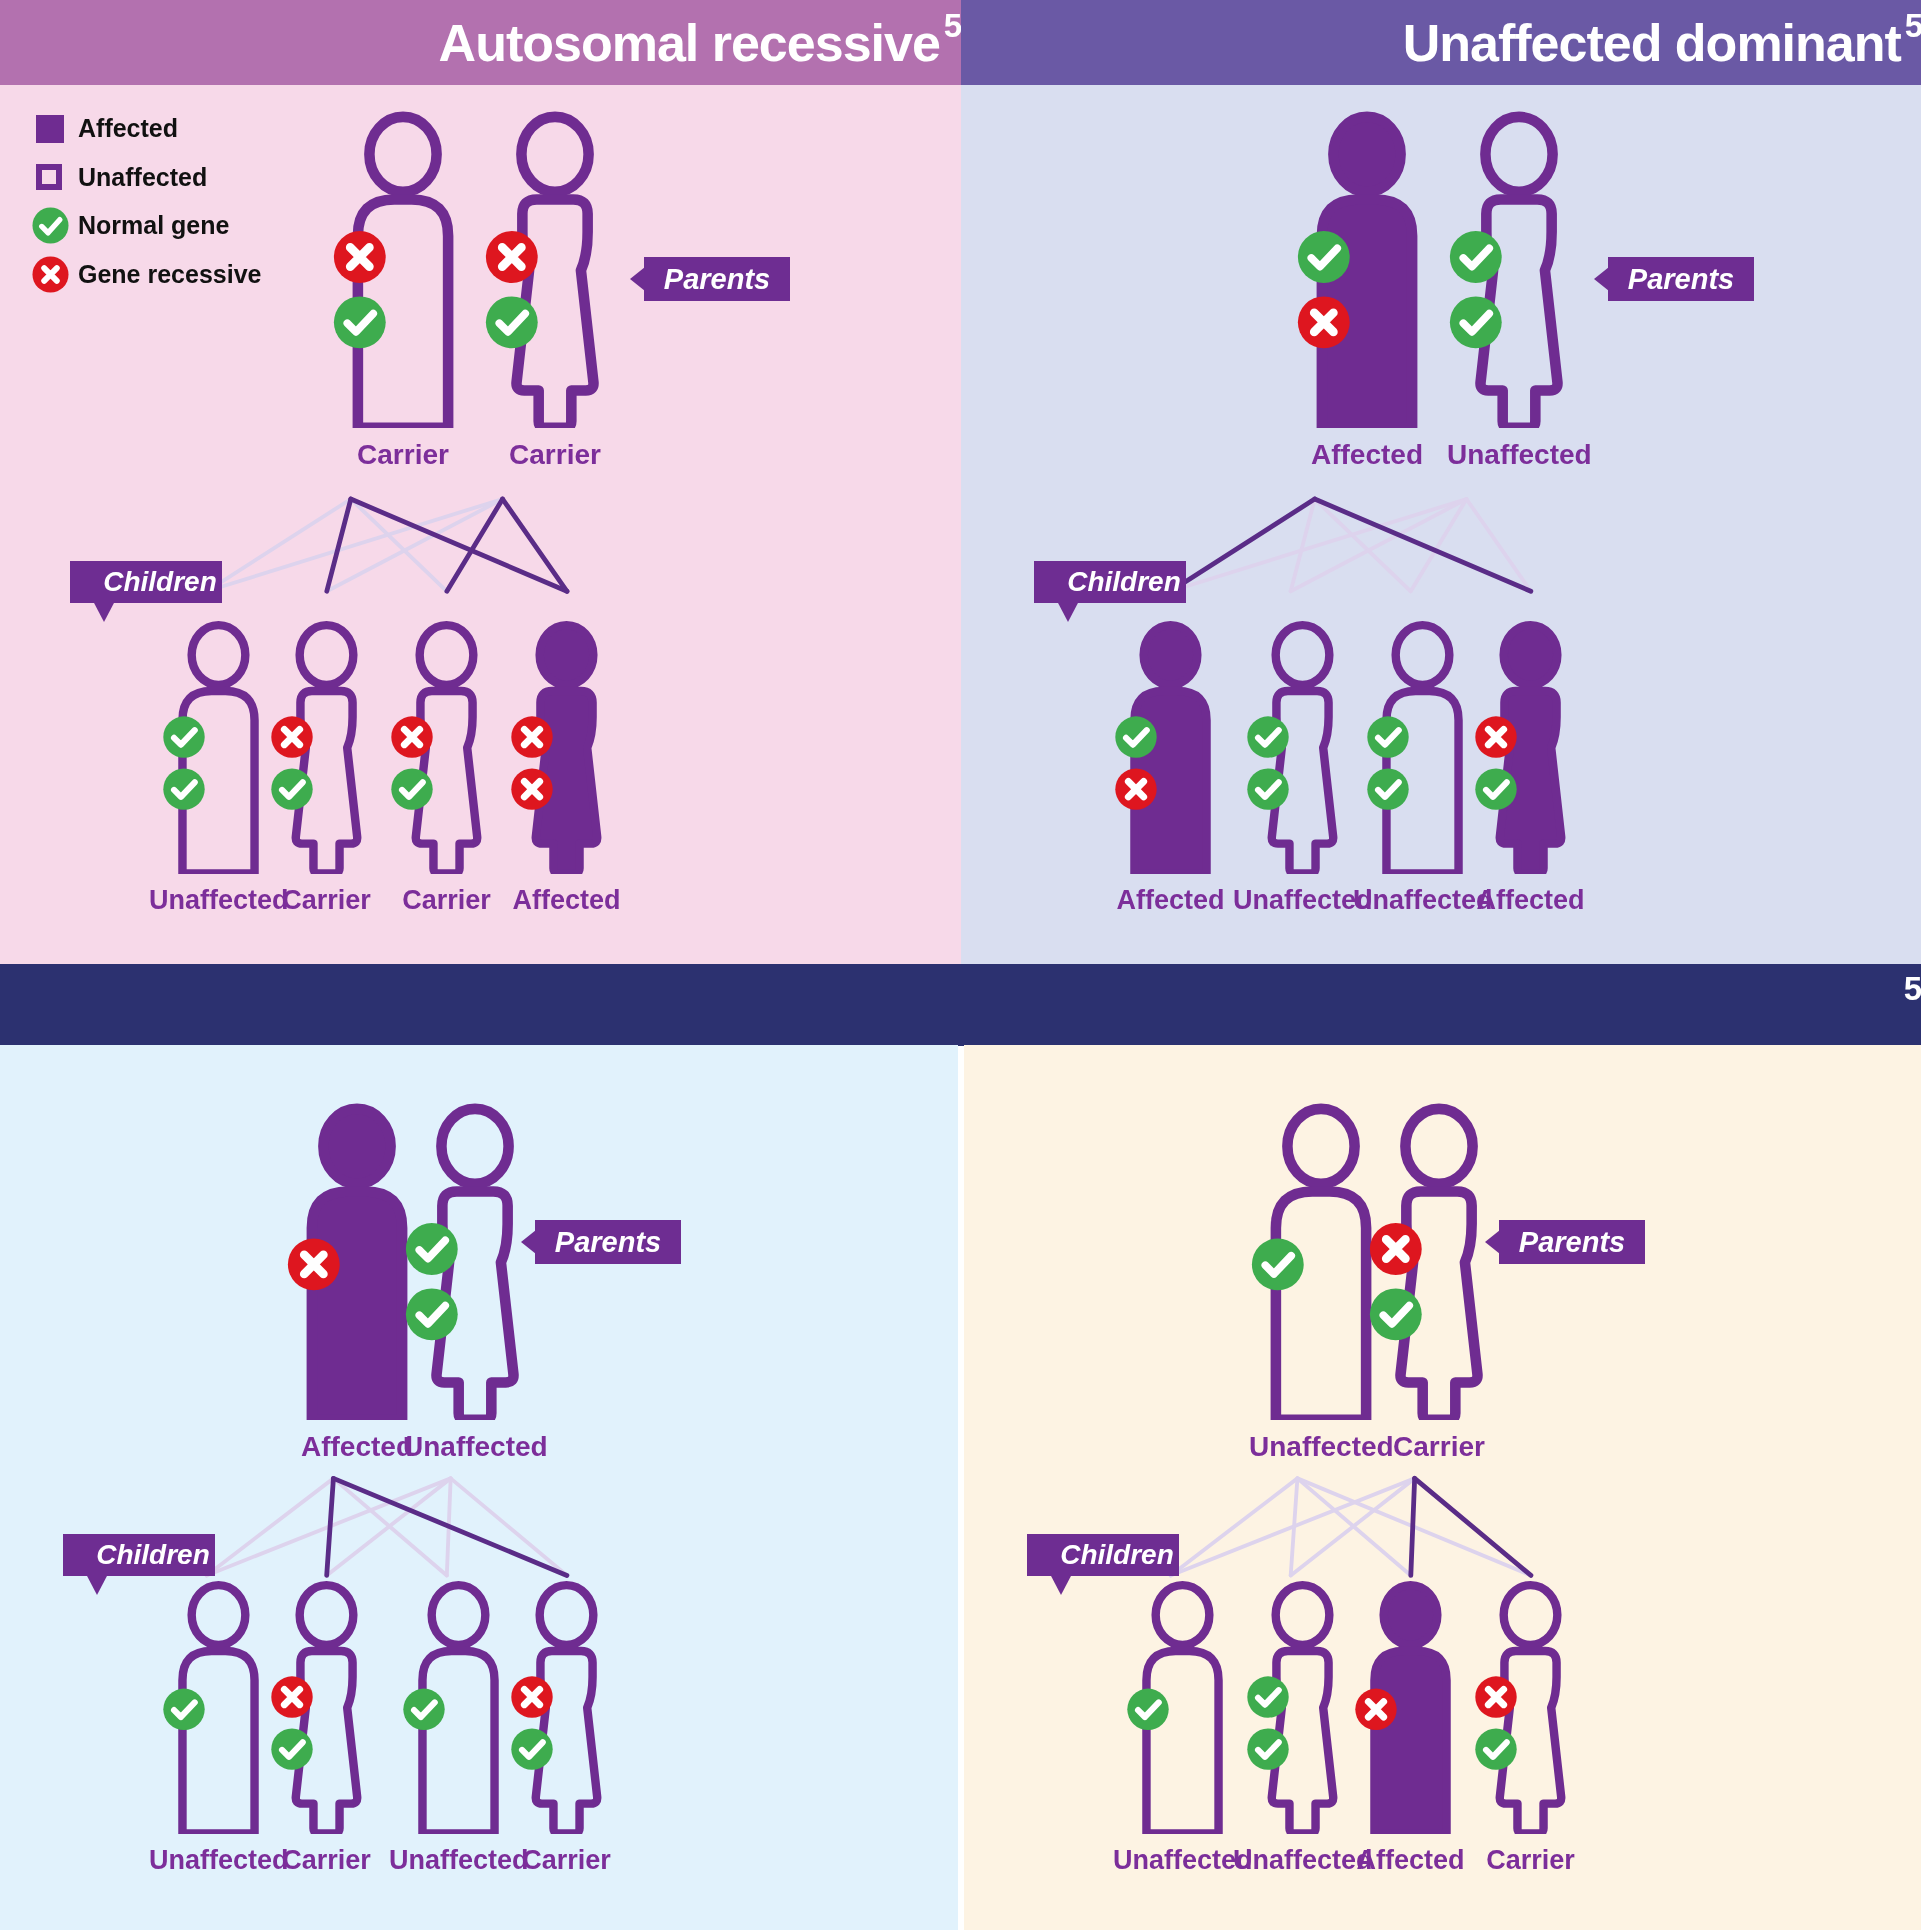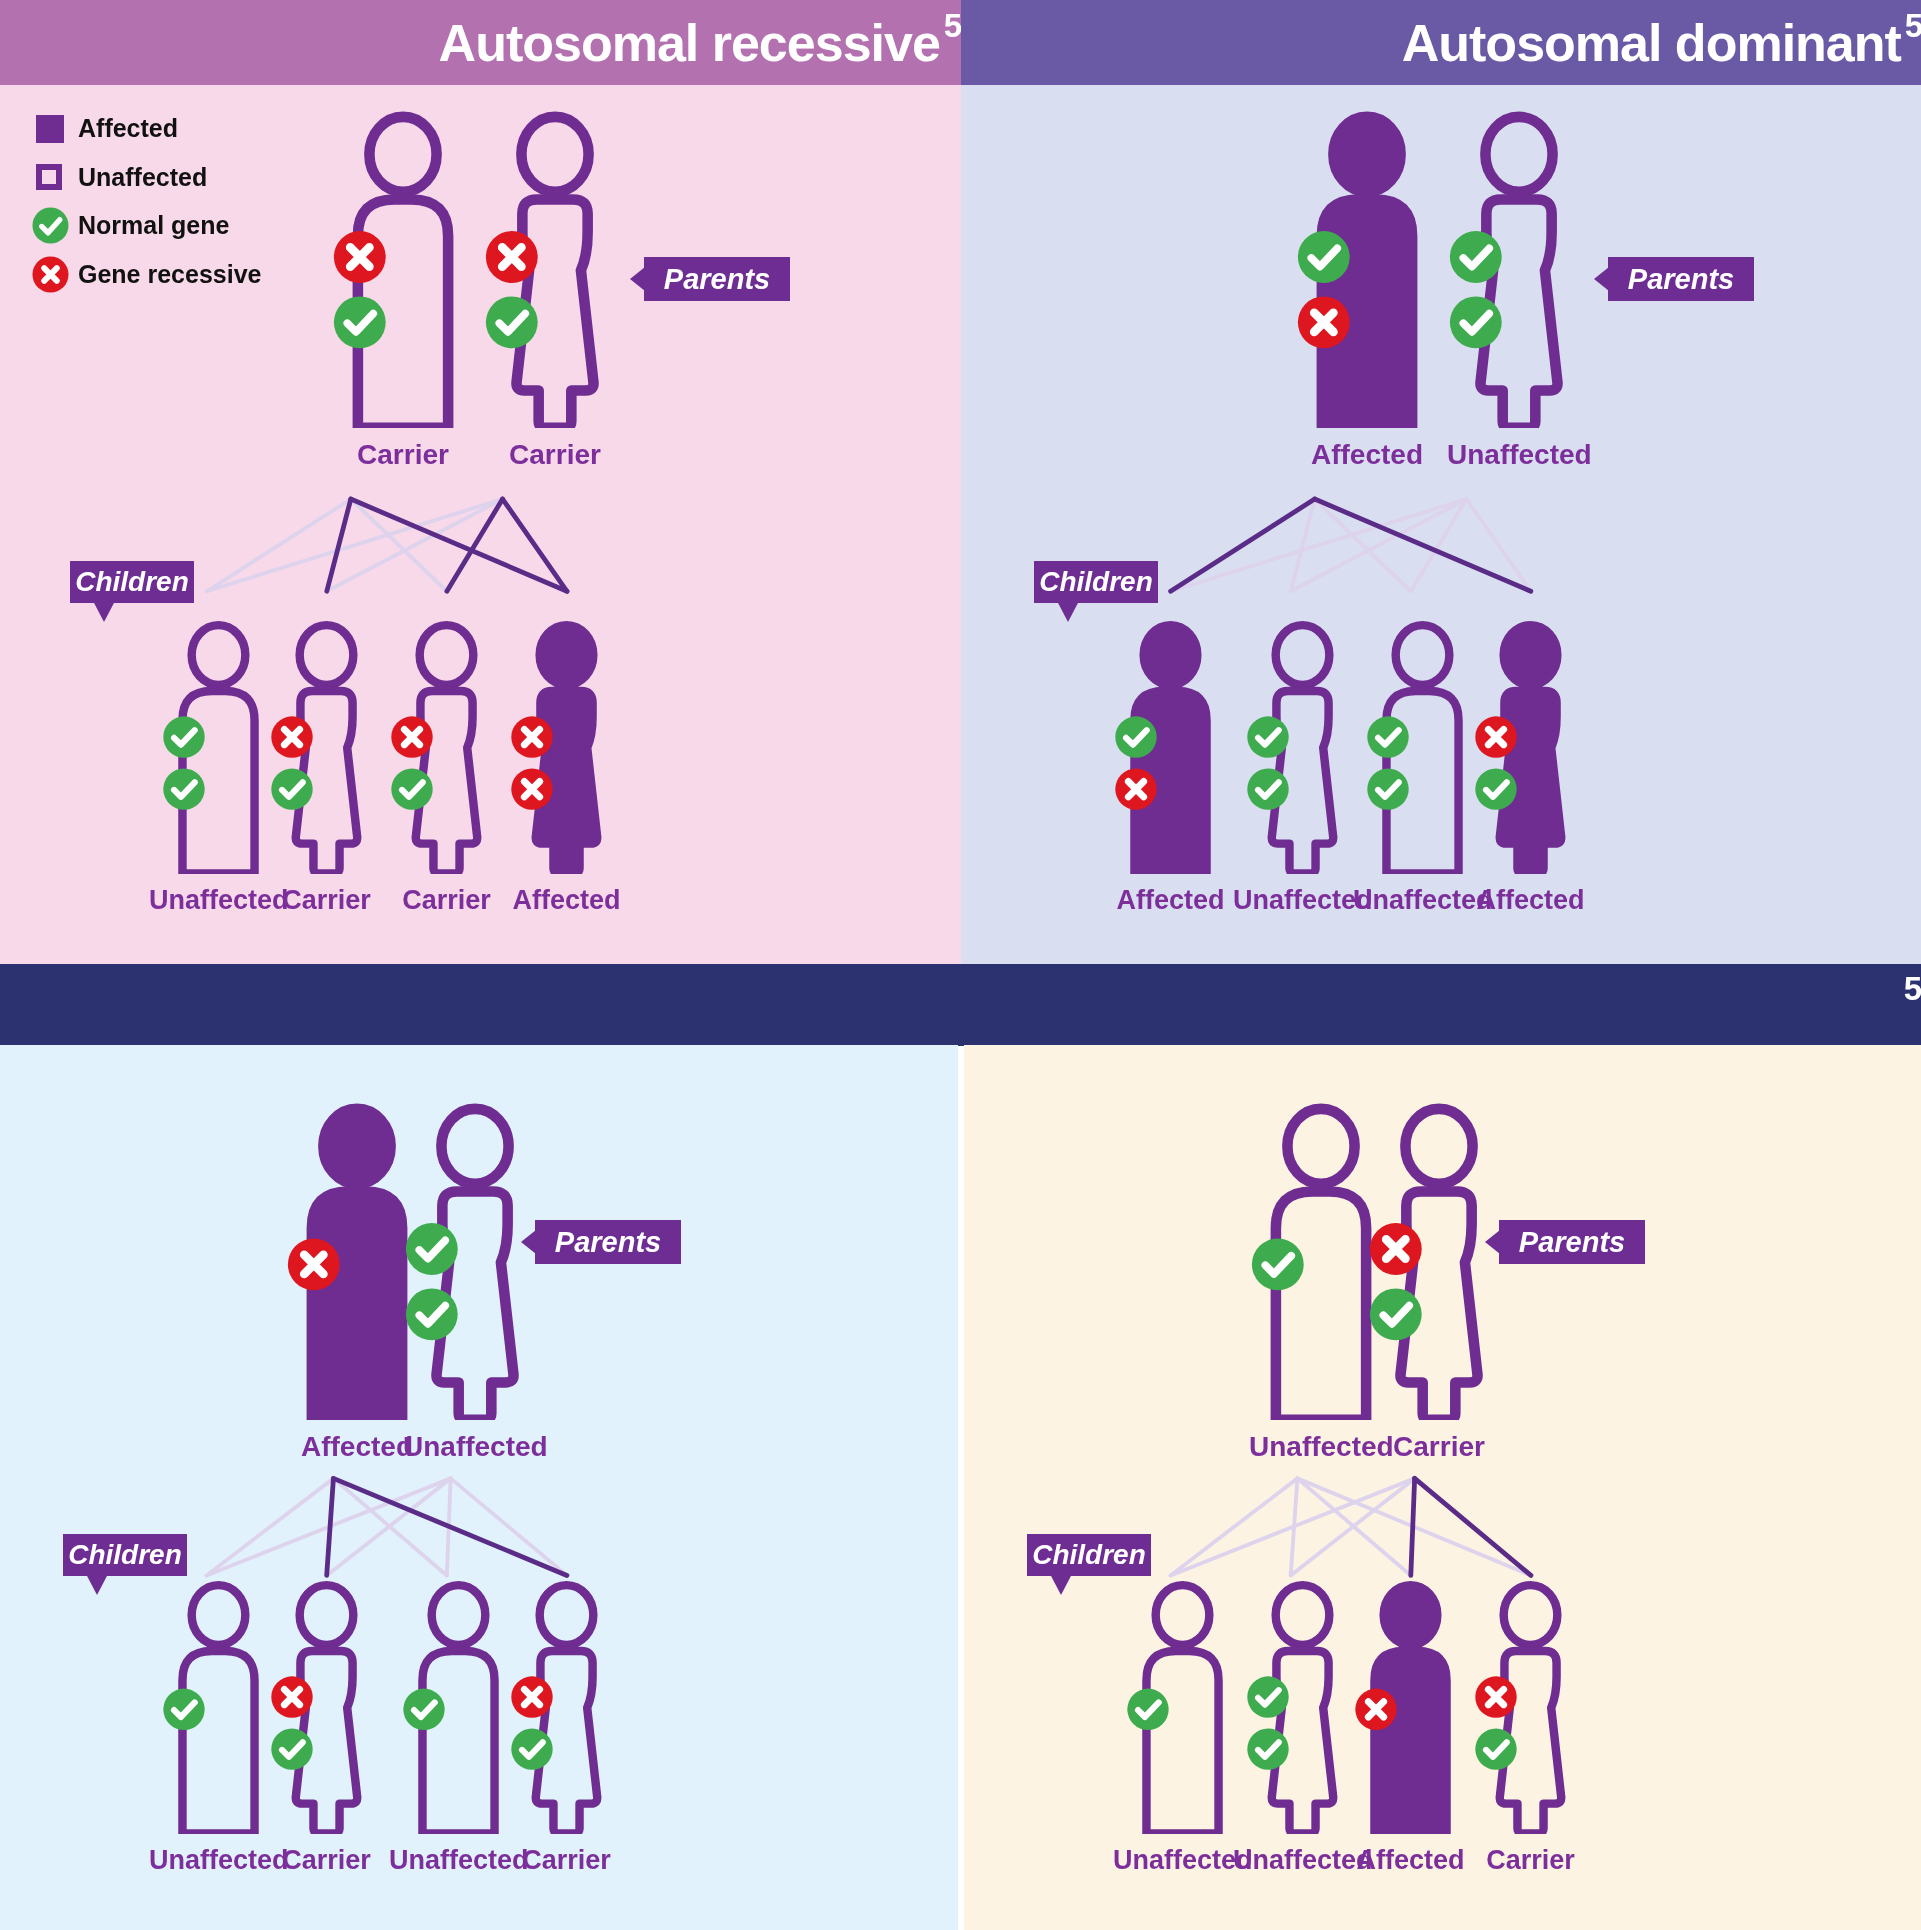--- a/index.html
+++ b/index.html
@@ -26,21 +26,21 @@
   .tag{
     position:absolute;background:var(--tag);color:#fff;
     display:flex;align-items:center;justify-content:center;white-space:nowrap;font-style:italic;
   }
   .ptag{width:146px;height:44px;font-size:29px;}
   .ptag::before{
     content:"";position:absolute;left:-14.4px;top:50%;transform:translateY(-50%);
     border-top:12.5px solid transparent;border-bottom:12.5px solid transparent;
     border-right:15.4px solid var(--tag);
   }
-  .ctag{width:124px;height:42px;font-size:28px;}
+  .ctag{width:124px;height:42px;font-size:28px;padding-left:28px;}
   .ctag::after{
     content:"";position:absolute;left:23px;bottom:-19px;width:0;height:0;
     border-left:11.5px solid transparent;border-right:11.5px solid transparent;
     border-top:21px solid var(--tag);
   }
   .legend{position:absolute;left:32px;top:25px;}
   .lrow{display:flex;align-items:center;margin-bottom:11.5px;height:37px;}
   .licon{width:46px;display:flex;align-items:center;}
   .llabel{font-size:25px;color:#111;}
   .sq-affected{width:28px;height:28px;background:var(--figure);margin-left:3.8px;}
@@ -50,21 +50,21 @@
 <body>
 
 <div id="stage">
 
   <div class="hdr" id="hdr-left" style="left: 0px; top: 0px; width: 961px; height: 85px; background: rgb(179, 113, 175);">
     <span>Autosomal recessive</span>
     <span class="sup">5</span>
   </div>
 
   <div class="hdr" id="hdr-right" style="left: 961px; top: 0px; width: 961px; height: 85px; background: rgb(106, 89, 165);">
-    <span>Autosomal dominant</span>
+    <span>Unaffected dominant</span>
     <span class="sup">5</span>
   </div>
 
   <div class="hdr band" id="hdr-band" style="left: 0px; top: 964px; width: 1921px; height: 82px; background: rgb(44, 49, 112);">
     <span class="sup">5</span>
   </div>
 
   <div class="panel" id="panel-0" style="left: 0px; top: 85px; width: 961px; height: 879px; background: rgb(247, 217, 233);">
     <div class="legend">
       <div class="lrow">

